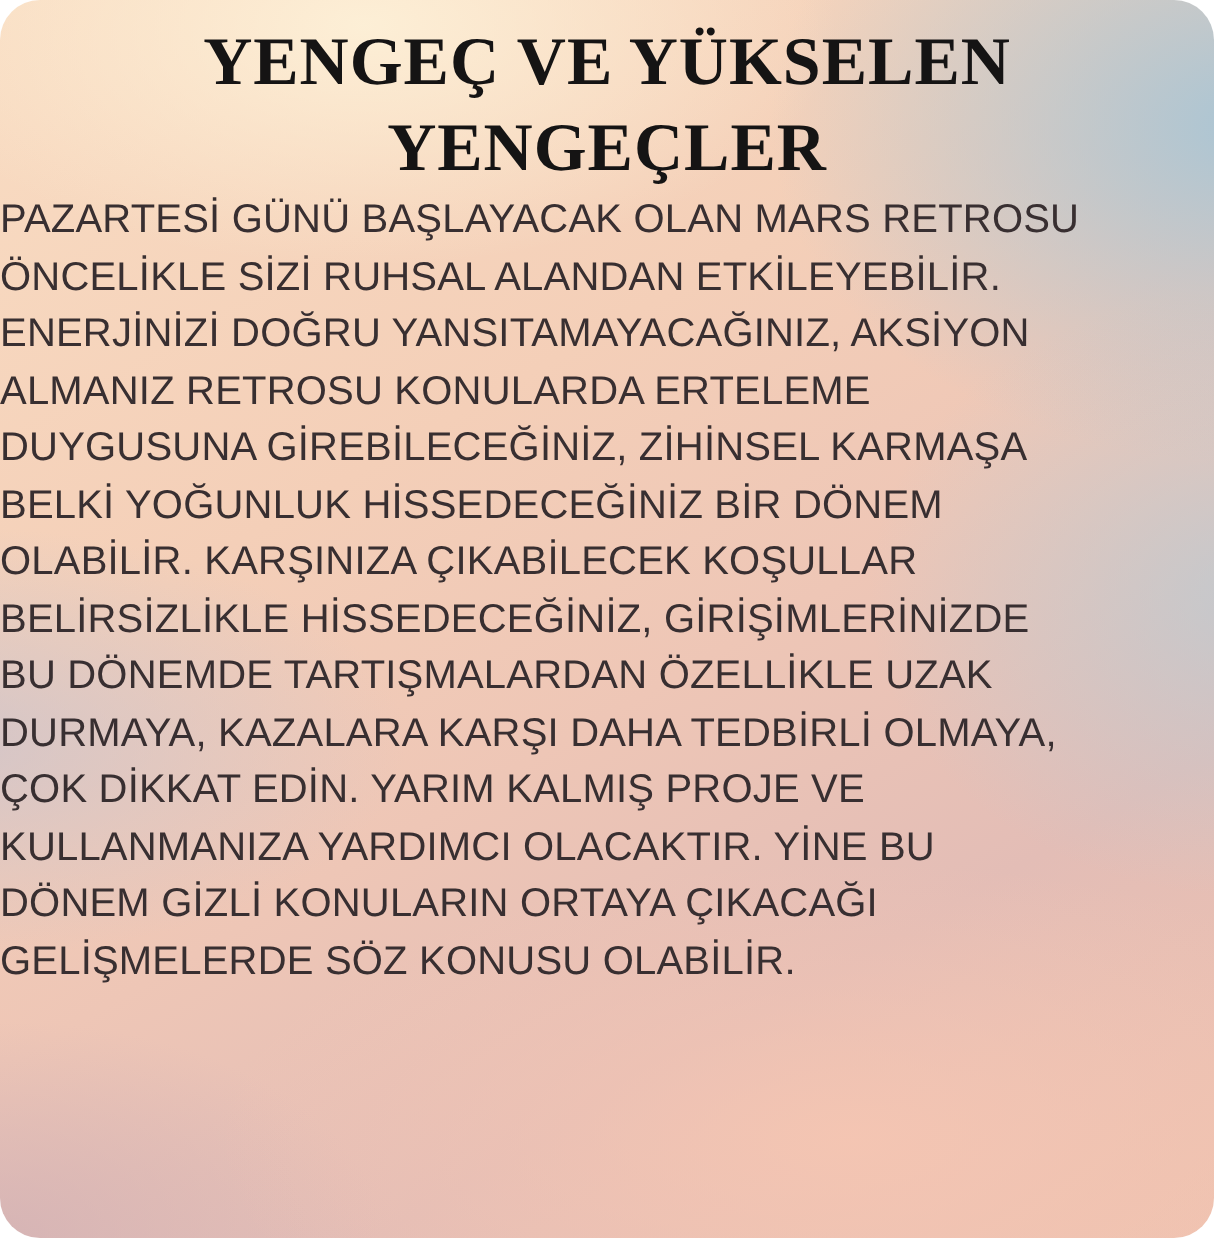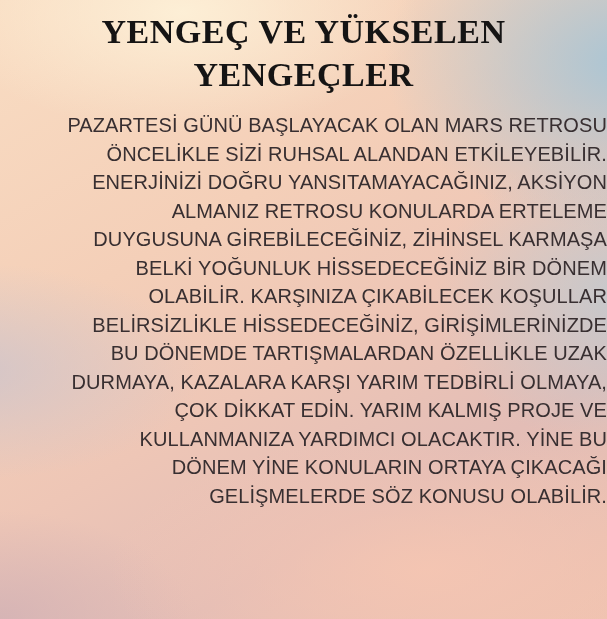--- a/index.html
+++ b/index.html
@@ -14,35 +14,35 @@
     overflow: hidden;
     
     background:
       radial-gradient(ellipse 60% 30% at 30% 2%,  rgba(253,240,215,0.95) 0%, rgba(253,240,215,0) 65%),
       radial-gradient(ellipse 55% 38% at 103% 10%, rgba(166,197,214,0.95) 0%, rgba(166,197,214,0) 72%),
       radial-gradient(ellipse 45% 35% at 103% 48%, rgba(173,206,220,0.60) 0%, rgba(173,206,220,0) 70%),
       radial-gradient(ellipse 55% 25% at -5% 60%,  rgba(201,195,206,0.75) 0%, rgba(201,195,206,0) 70%),
       radial-gradient(ellipse 70% 30% at 70% 92%,  rgba(246,198,178,0.85) 0%, rgba(246,198,178,0) 75%),
       radial-gradient(ellipse 45% 25% at 0% 100%,  rgba(209,177,181,0.80) 0%, rgba(209,177,181,0) 70%),
       linear-gradient(150deg, #f9ddc3 0%, #f4cfb8 35%, #eec6b6 55%, #e3bdb6 75%, #eec2b0 100%);
+    border-radius: 20px;
   }
   .title {
     margin: 10px auto 0 auto;
     max-width: 520px;
     text-align: center;
     font-family: "Liberation Serif", "DejaVu Serif", serif;
     font-weight: 700;
     font-size: 34px;
     line-height: 43px;
     letter-spacing: 0.5px;
     color: #151414;
   }
   .body-text {
-    margin-top: 15px;
-    text-align: right;
+    text-align: left;
     color: #382f31;
     font-size: 20px;
     line-height: 28.5px;
     font-weight: 500;
   }
   .body-text .line {
     white-space: nowrap;
     letter-spacing: 0.1px;
   }
 </style>
@@ -55,19 +55,19 @@
   <div class="body-text">
     <div class="line">PAZARTESİ GÜNÜ BAŞLAYACAK OLAN MARS RETROSU</div>
     <div class="line">ÖNCELİKLE SİZİ RUHSAL ALANDAN ETKİLEYEBİLİR.</div>
     <div class="line">ENERJİNİZİ DOĞRU YANSITAMAYACAĞINIZ, AKSİYON</div>
     <div class="line">ALMANIZ RETROSU KONULARDA ERTELEME</div>
     <div class="line">DUYGUSUNA GİREBİLECEĞİNİZ, ZİHİNSEL KARMAŞA</div>
     <div class="line">BELKİ YOĞUNLUK HİSSEDECEĞİNİZ BİR DÖNEM</div>
     <div class="line">OLABİLİR. KARŞINIZA ÇIKABİLECEK KOŞULLAR</div>
     <div class="line">BELİRSİZLİKLE HİSSEDECEĞİNİZ, GİRİŞİMLERİNİZDE</div>
     <div class="line">BU DÖNEMDE TARTIŞMALARDAN ÖZELLİKLE UZAK</div>
-    <div class="line">DURMAYA, KAZALARA KARŞI YARIM TEDBİRLİ OLMAYA,</div>
+    <div class="line">DURMAYA, KAZALARA KARŞI DAHA TEDBİRLİ OLMAYA,</div>
     <div class="line">ÇOK DİKKAT EDİN. YARIM KALMIŞ PROJE VE</div>
     <div class="line">KULLANMANIZA YARDIMCI OLACAKTIR. YİNE BU</div>
-    <div class="line">DÖNEM YİNE KONULARIN ORTAYA ÇIKACAĞI</div>
+    <div class="line">DÖNEM GİZLİ KONULARIN ORTAYA ÇIKACAĞI</div>
     <div class="line">GELİŞMELERDE SÖZ KONUSU OLABİLİR.</div>
   </div>
 </div>
 
 </body></html>

